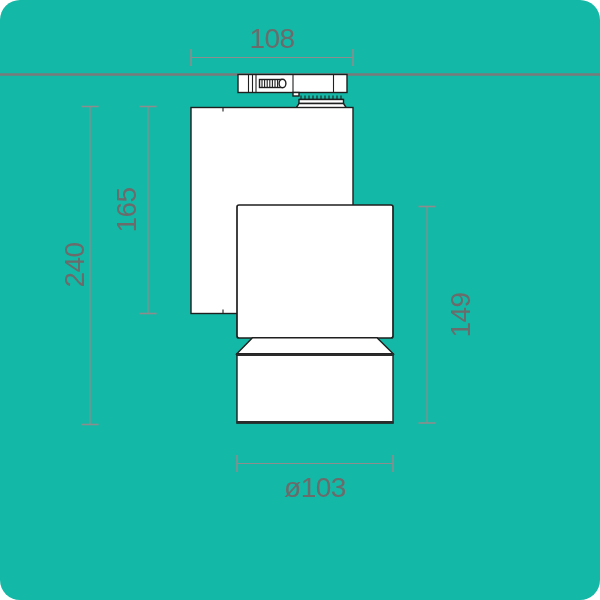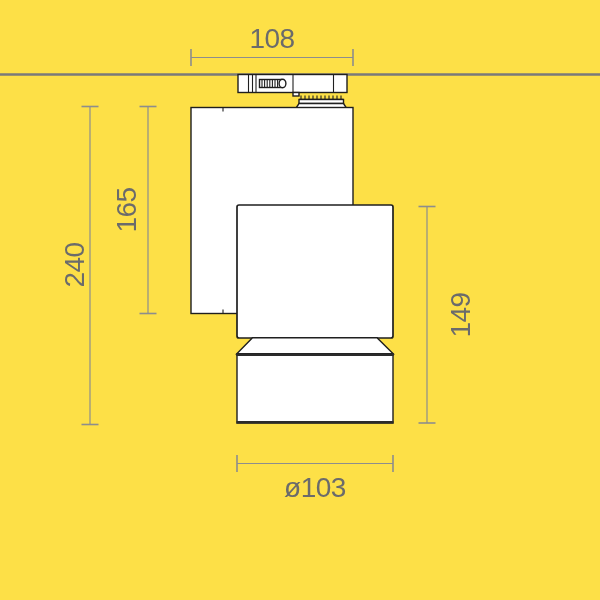--- a/index.html
+++ b/index.html
@@ -4,23 +4,24 @@
 <style>
   html, body {
     margin: 0;
     padding: 0;
     background: #ffffff;
   }
   .stage {
     position: relative;
     width: 600px;
     height: 600px;
-    background: #fde047;
+    background: #14b8a6;
     overflow: hidden;
     font-family: "Liberation Sans", sans-serif;
+    border-radius: 20px;
   }
   svg text {
     font-family: "Liberation Sans", sans-serif;
     font-size: 28px;
     fill: #6b6b6b;
     letter-spacing: -0.5px;
   }
   .outline   { stroke: #1f1f1f; stroke-width: 1.4; fill: #ffffff; }
   .outline-n { stroke: #1f1f1f; stroke-width: 1.4; fill: none; }
   .heavy     { stroke: #2b2b2b; stroke-width: 2.4; fill: none; }

